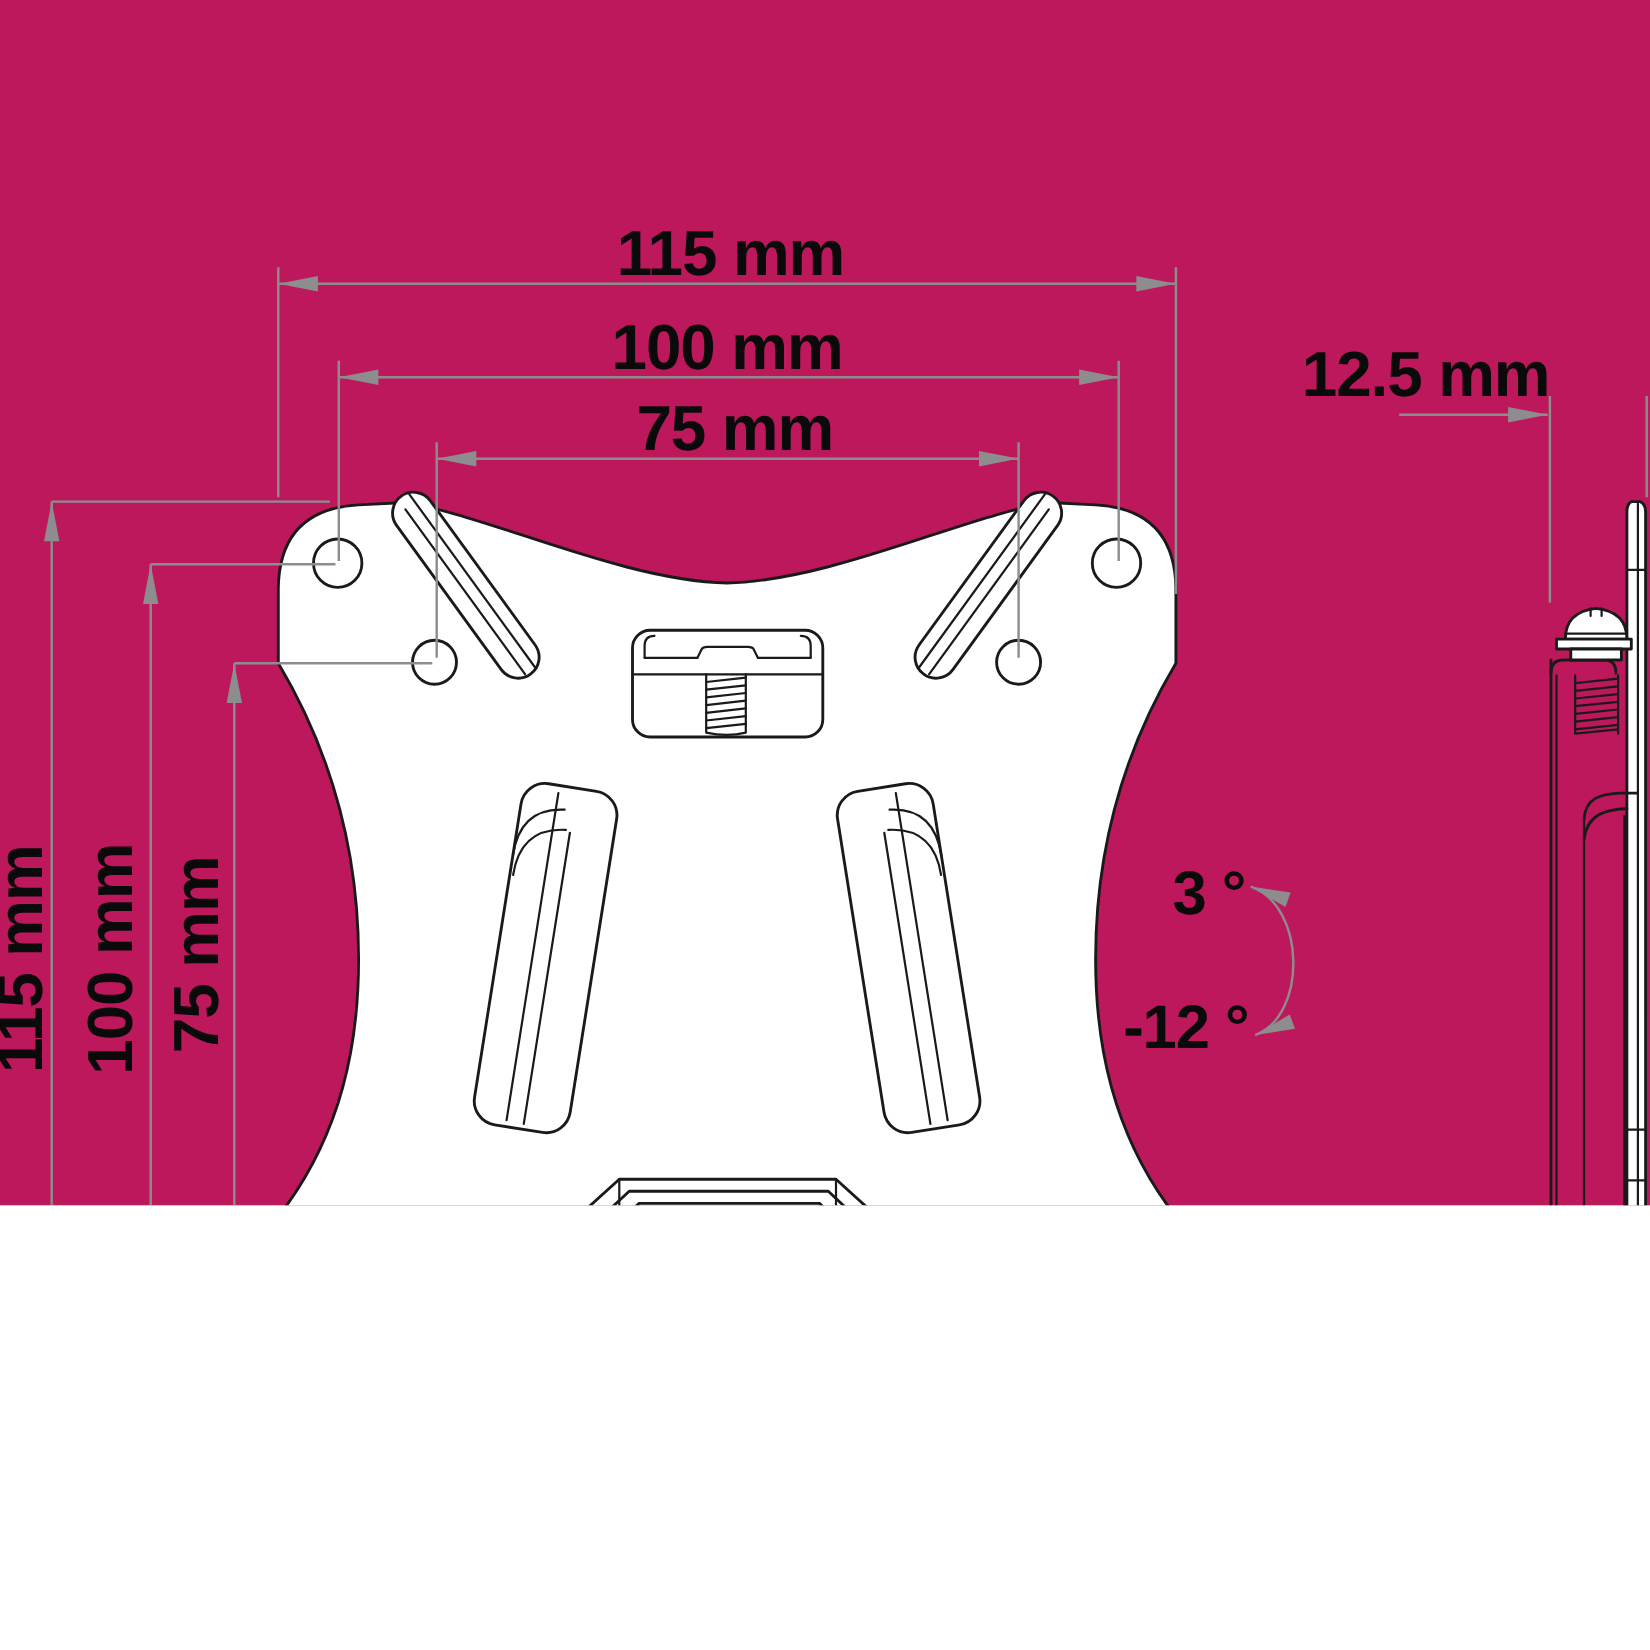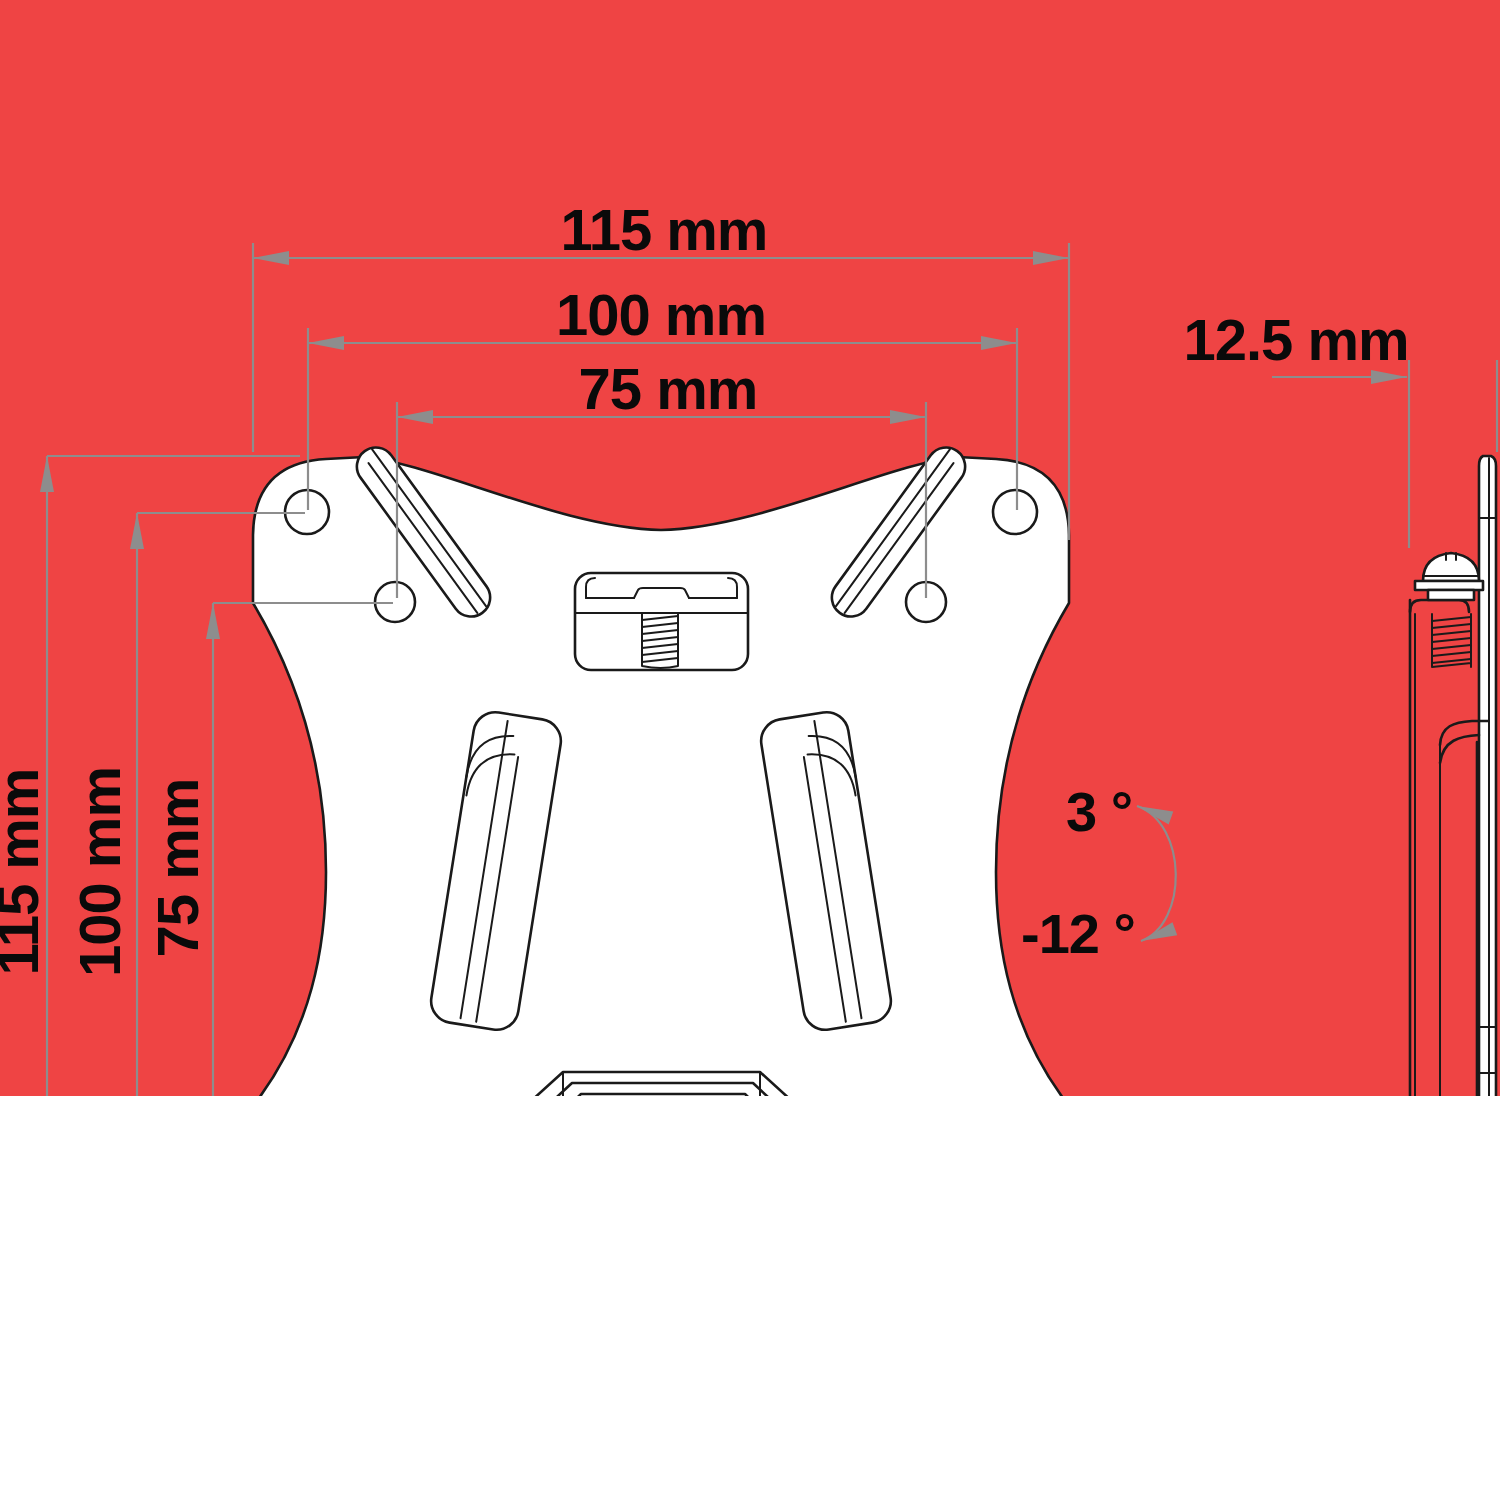--- a/index.html
+++ b/index.html
@@ -1,16 +1,16 @@
 <!DOCTYPE html>
 <html><head>
 <meta charset="utf-8">
 <style>
   html,body{margin:0;padding:0;background:#ffffff;}
-  .stage{position:relative;width:1500px;height:1096px;background:#ef4444;overflow:hidden;
+  .stage{position:relative;width:1500px;height:1096px;background:#be185d;overflow:hidden;
          font-family:"Liberation Sans", sans-serif;text-align:center;}
   svg{position:absolute;left:0;top:0;}
   .part{stroke:#1a1a1a;stroke-width:2.6;fill:none;stroke-linecap:round;stroke-linejoin:round;}
   .partfill{stroke:#1a1a1a;stroke-width:2.6;fill:#ffffff;stroke-linejoin:round;}
   .thin{stroke:#1a1a1a;stroke-width:2;fill:none;stroke-linecap:round;}
   .dim{stroke:#8d8d8d;stroke-width:2.2;fill:none;}
   .dimtext{fill:#0a0a0a;font-weight:bold;font-size:58px;letter-spacing:-1px;}
   .angletext{fill:#0a0a0a;font-weight:bold;font-size:56px;letter-spacing:-1px;}
 </style>
 </head>

